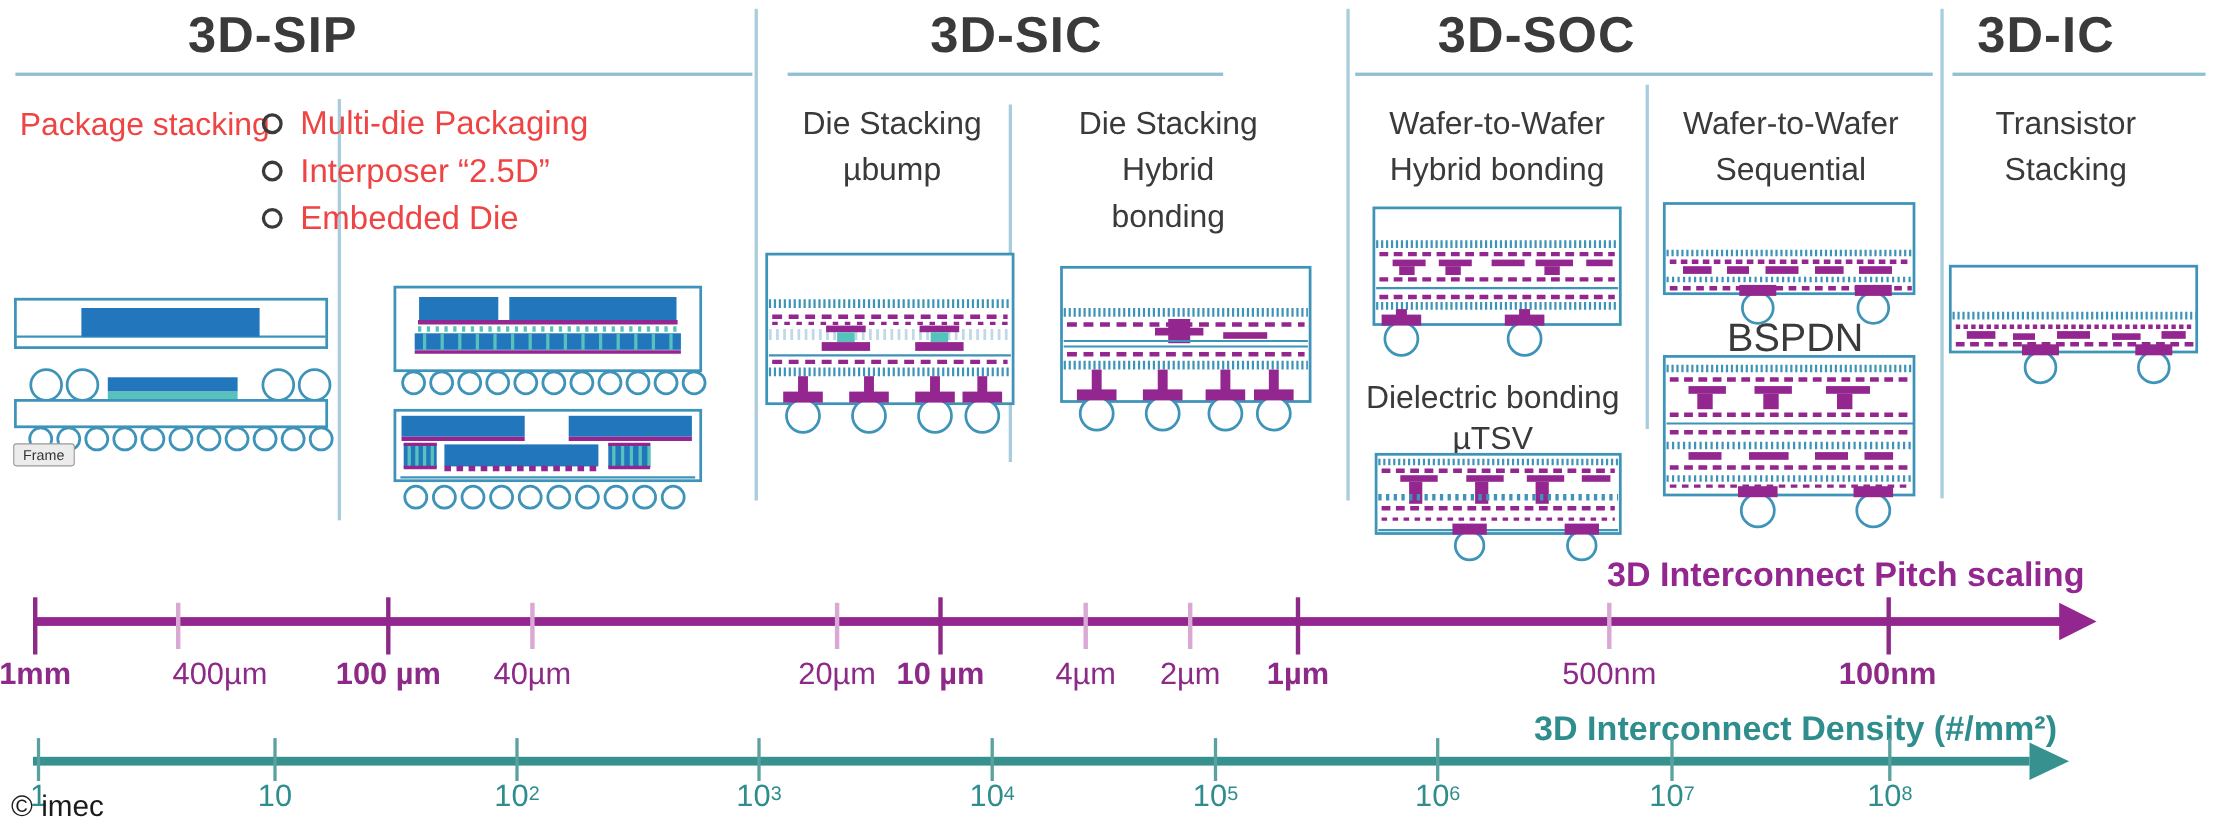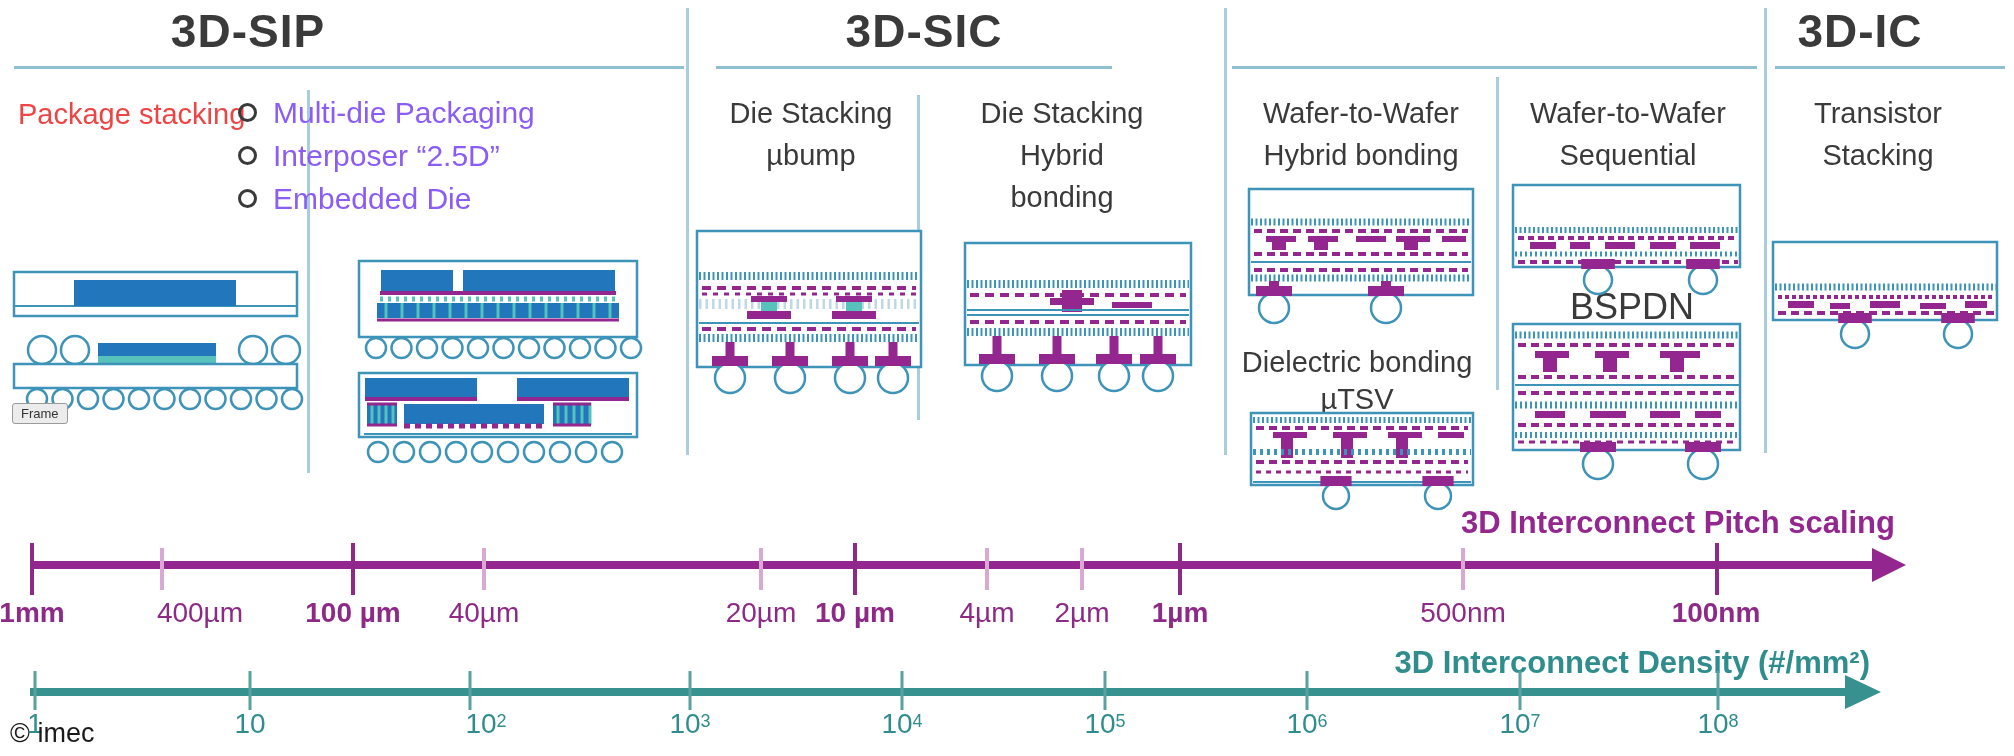--- a/index.html
+++ b/index.html
@@ -5,21 +5,21 @@
   html,body{margin:0;padding:0;background:#fff;}
   .stage{position:relative;width:2014px;height:756px;background:#ffffff;overflow:hidden;
          font-family:"Liberation Sans",sans-serif;}
   .heading{position:absolute;transform:translateX(-50%);font-size:46px;font-weight:700;
            color:#3a3a3a;letter-spacing:1px;white-space:nowrap;top:4px;}
   .underline{position:absolute;height:3px;background:#8fc0d2;top:66px;}
   .vdiv{position:absolute;width:3px;background:#a9cddc;}
   .collabel{position:absolute;transform:translateX(-50%);font-size:29px;color:#3a3a3a;
             text-align:center;line-height:1.45;white-space:nowrap;}
   .leftlabel{position:absolute;font-size:29px;color:#ef4444;white-space:nowrap;}
-  .bullets{position:absolute;font-size:30px;color:#8b5cf6;}
+  .bullets{position:absolute;font-size:30px;color:#ef4444;}
   .bullet-row{display:flex;align-items:center;gap:16px;margin-bottom:10px;line-height:1.1;}
   .bullet-dot{width:13px;height:13px;border:3px solid #3a3a3a;border-radius:50%;flex:none;}
   .subcap{position:absolute;transform:translateX(-50%);font-size:29px;color:#3a3a3a;white-space:nowrap;}
   .redsquiggle{position:absolute;height:0;border-bottom:3px dotted #e05050;}
   .axis-line{position:absolute;}
   .pitch-line{left:30px;top:561px;width:1845px;height:8px;background:#93278F;}
   .pitch-arrow{position:absolute;left:1872px;top:548px;width:0;height:0;
     border-left:34px solid #93278F;border-top:17px solid transparent;border-bottom:17px solid transparent;}
   .den-line{left:30px;top:688px;width:1815px;height:8px;background:#37918F;}
   .den-arrow{position:absolute;left:1845px;top:675px;width:0;height:0;
@@ -38,20 +38,21 @@
   .frame-chip{position:absolute;left:12px;top:403px;background:#ececec;border:1px solid #9a9a9a;
      border-radius:3px;padding:2px 8px;font-size:13px;color:#333;}
 </style>
 </head>
 <body>
 
 <div class="stage">
 
   <div class="heading" style="left:248px">3D-SIP</div>
   <div class="heading" style="left:924px">3D-SIC</div>
+  <div class="heading" style="left:1397px">3D-SOC</div>
   <div class="heading" style="left:1860px">3D-IC</div>
 
   <div class="underline" style="left:14px;width:670px"></div>
   <div class="underline" style="left:716px;width:396px"></div>
   <div class="underline" style="left:1232px;width:525px"></div>
   <div class="underline" style="left:1775px;width:230px"></div>
 
   <div class="vdiv" style="left:307px;top:90px;height:383px"></div>
   <div class="vdiv" style="left:686px;top:8px;height:447px"></div>
   <div class="vdiv" style="left:917px;top:95px;height:325px"></div>
@@ -382,21 +383,21 @@
 
   <div class="axis-line den-line"></div>
   <div class="den-arrow"></div>
   <div class="axis-title den-title">3D Interconnect Density (#/mm²)</div>
   <div id="den-ticks" style="position:absolute;left:0;top:0;width:100%;height:100%">
       <div class="den-tick" style="left: 35px;"></div>
       <div class="den-lab" style="left: 35px;">1</div>
       <div class="den-tick" style="left: 250px;"></div>
       <div class="den-lab" style="left: 250px;">10</div>
       <div class="den-tick" style="left: 470px;"></div>
-      <div class="den-lab" style="left: 470px; margin-left: 16px;">10<sup>2</sup></div>
+      <div class="den-lab" style="left: 470px;">10<sup>2</sup></div>
       <div class="den-tick" style="left: 690px;"></div>
       <div class="den-lab" style="left: 690px;">10<sup>3</sup></div>
       <div class="den-tick" style="left: 902px;"></div>
       <div class="den-lab" style="left: 902px;">10<sup>4</sup></div>
       <div class="den-tick" style="left: 1105px;"></div>
       <div class="den-lab" style="left: 1105px;">10<sup>5</sup></div>
       <div class="den-tick" style="left: 1307px;"></div>
       <div class="den-lab" style="left: 1307px;">10<sup>6</sup></div>
       <div class="den-tick" style="left: 1520px;"></div>
       <div class="den-lab" style="left: 1520px;">10<sup>7</sup></div>

